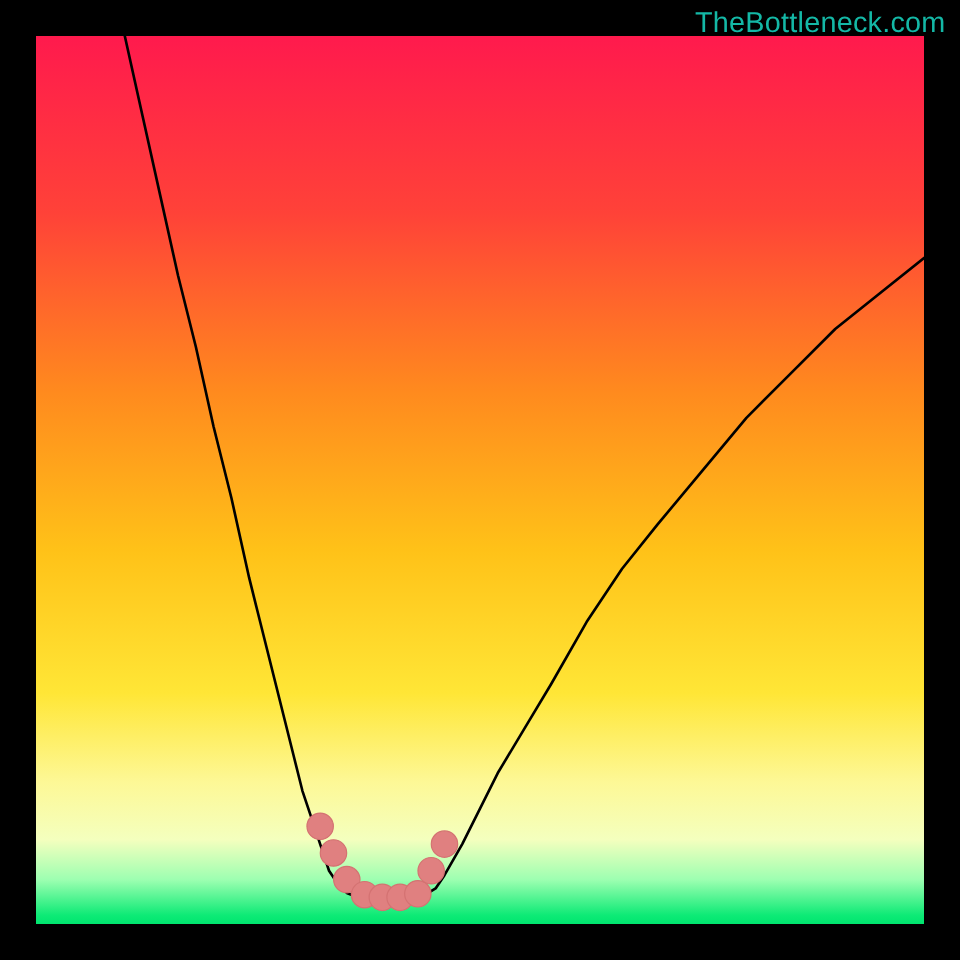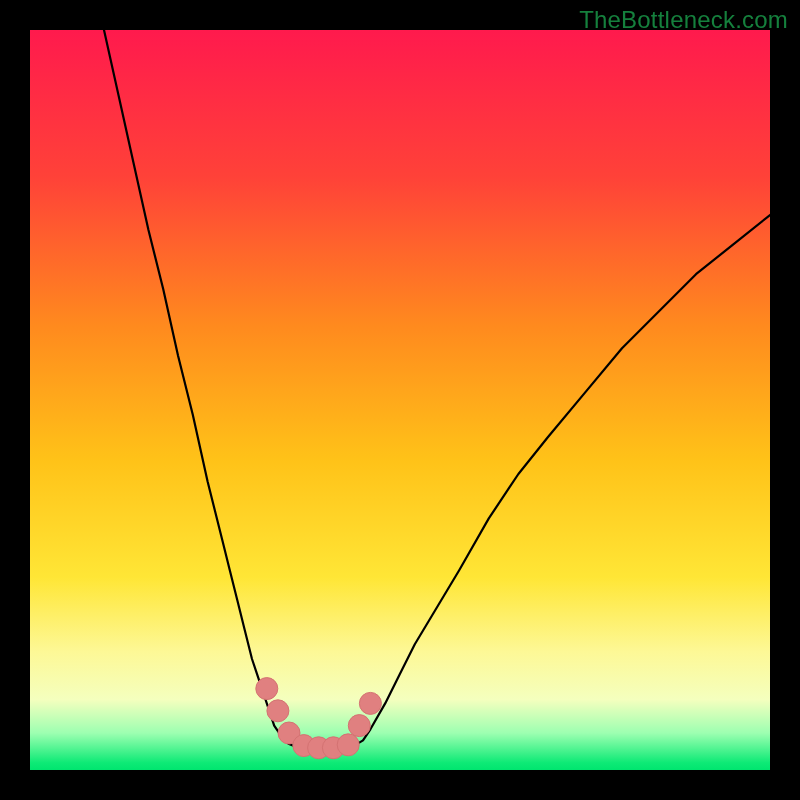--- a/index.html
+++ b/index.html
@@ -38,21 +38,21 @@
     position: absolute;
     left: 0;
     top: 0;
     width: 100%;
     height: 100%;
   }
   .watermark {
     position: absolute;
     top: 6px;
     right: 12px;
-    color: #15803d;
+    color: #14b8a6;
     font-size: 24px;
     font-weight: 500;
     letter-spacing: 0.2px;
   }
 </style>
 </head>
 <body>
 
 <div class="frame">
   <div class="plot-area">

